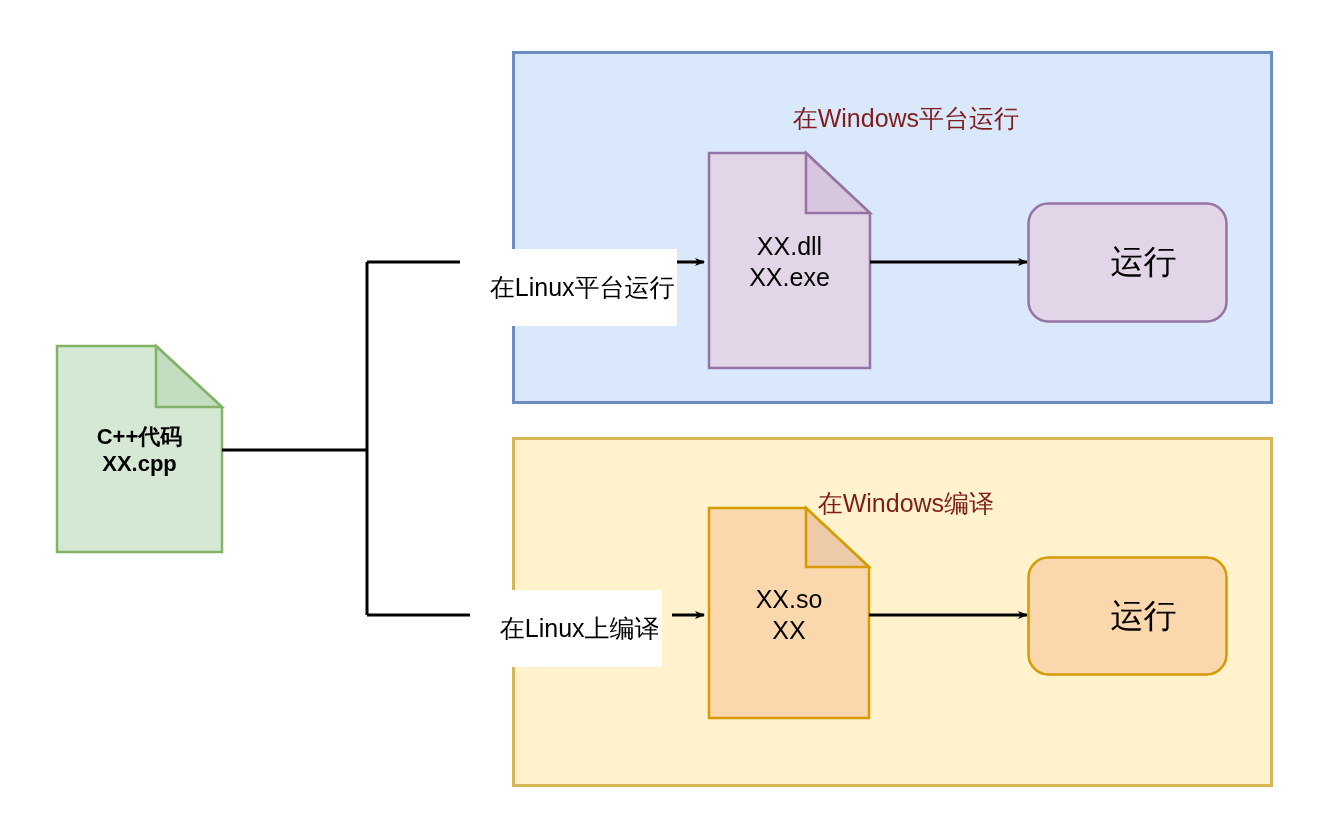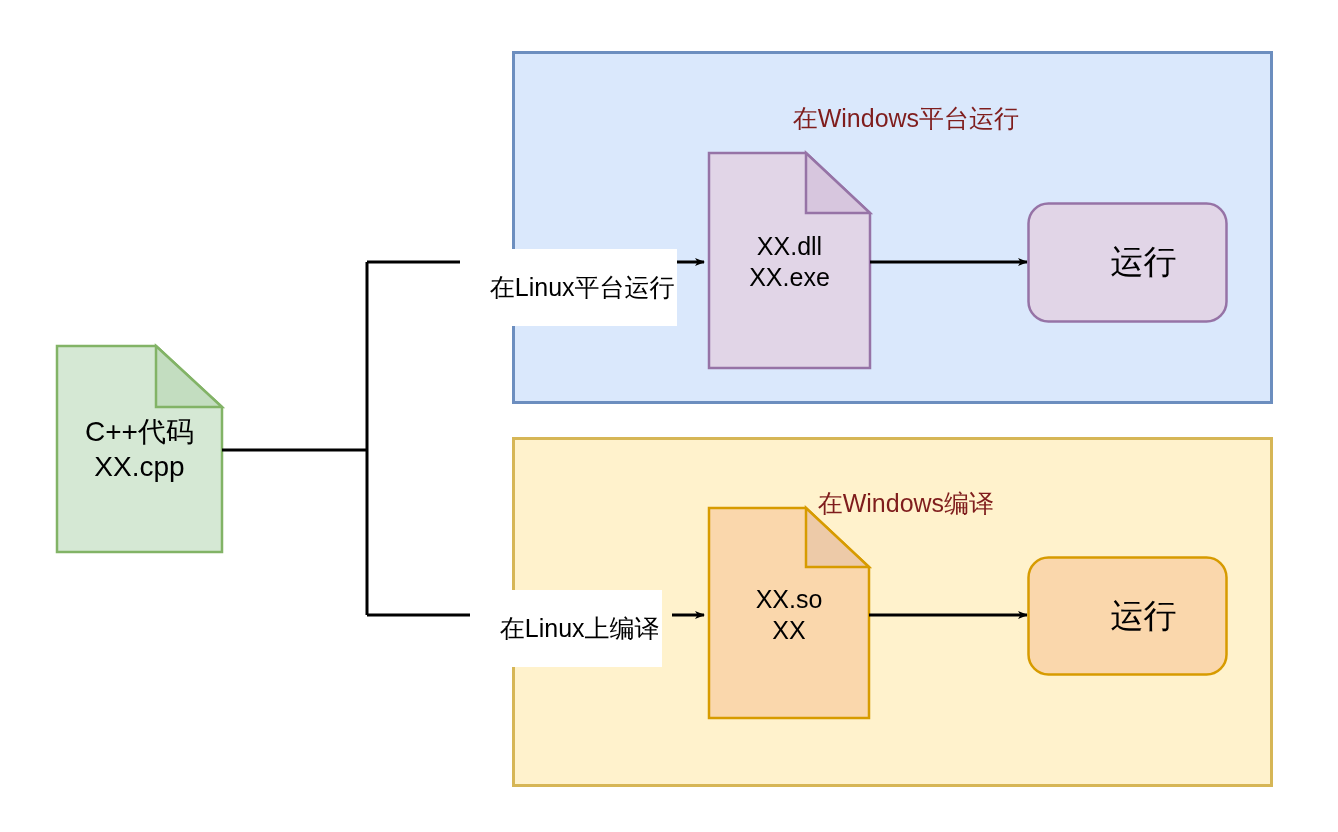--- a/index.html
+++ b/index.html
@@ -52,21 +52,22 @@
     white-space: pre;
   }
   .doc-text {
     font-size: 25px;
   }
   .proc-text {
     font-size: 33px;
     padding-left: 16px;
   }
   .src-text {
-    font-size: 28px;
+    font-size: 22px;
+    font-weight: bold;
   }
 </style>
 </head>
 <body>
 
 <div id="canvas">
 
   <svg class="layer" viewBox="0 0 1338 832" xmlns="http://www.w3.org/2000/svg">
 
     <defs>

